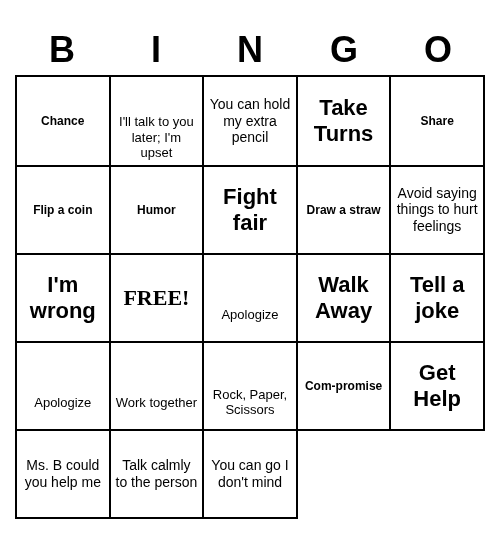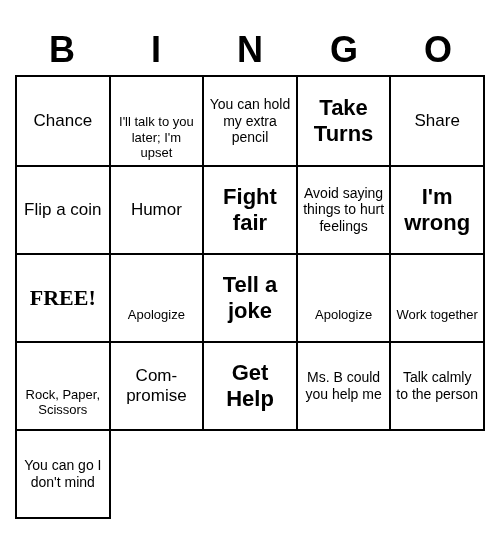--- a/index.html
+++ b/index.html
@@ -47,22 +47,22 @@
     }
     .bingo-cell span {
       display: block;
       line-height: 1.2;
     }
     .size-large {
       font-size: 22px;
       font-weight: bold;
     }
     .size-medium {
-      font-size: 17px;
-      font-weight: normal;
+      font-size: 12px;
+      font-weight: bold;
     }
     .size-small {
       font-size: 13px;
       margin-top: 33px;
     }
     .size-xsmall {
       font-size: 14px;
     }
     .free-cell {
       font-size: 22px;
@@ -100,30 +100,36 @@
       <div class="bingo-cell">
         <span class="size-medium">Flip a coin</span>
       </div>
       <div class="bingo-cell">
         <span class="size-medium">Humor</span>
       </div>
       <div class="bingo-cell">
         <span class="size-large">Fight fair</span>
       </div>
       <div class="bingo-cell">
+        <span class="size-medium">Draw a straw</span>
+      </div>
+      <div class="bingo-cell">
         <span class="size-xsmall">Avoid saying things to hurt feelings</span>
       </div>
       <div class="bingo-cell">
         <span class="size-large">I'm wrong</span>
       </div>
       <div class="bingo-cell">
         <span class="free-cell">FREE!</span>
       </div>
       <div class="bingo-cell">
         <span class="size-small">Apologize</span>
+      </div>
+      <div class="bingo-cell">
+        <span class="size-large">Walk Away</span>
       </div>
       <div class="bingo-cell">
         <span class="size-large">Tell a joke</span>
       </div>
       <div class="bingo-cell">
         <span class="size-small">Apologize</span>
       </div>
       <div class="bingo-cell">
         <span class="size-small">Work together</span>
       </div>

